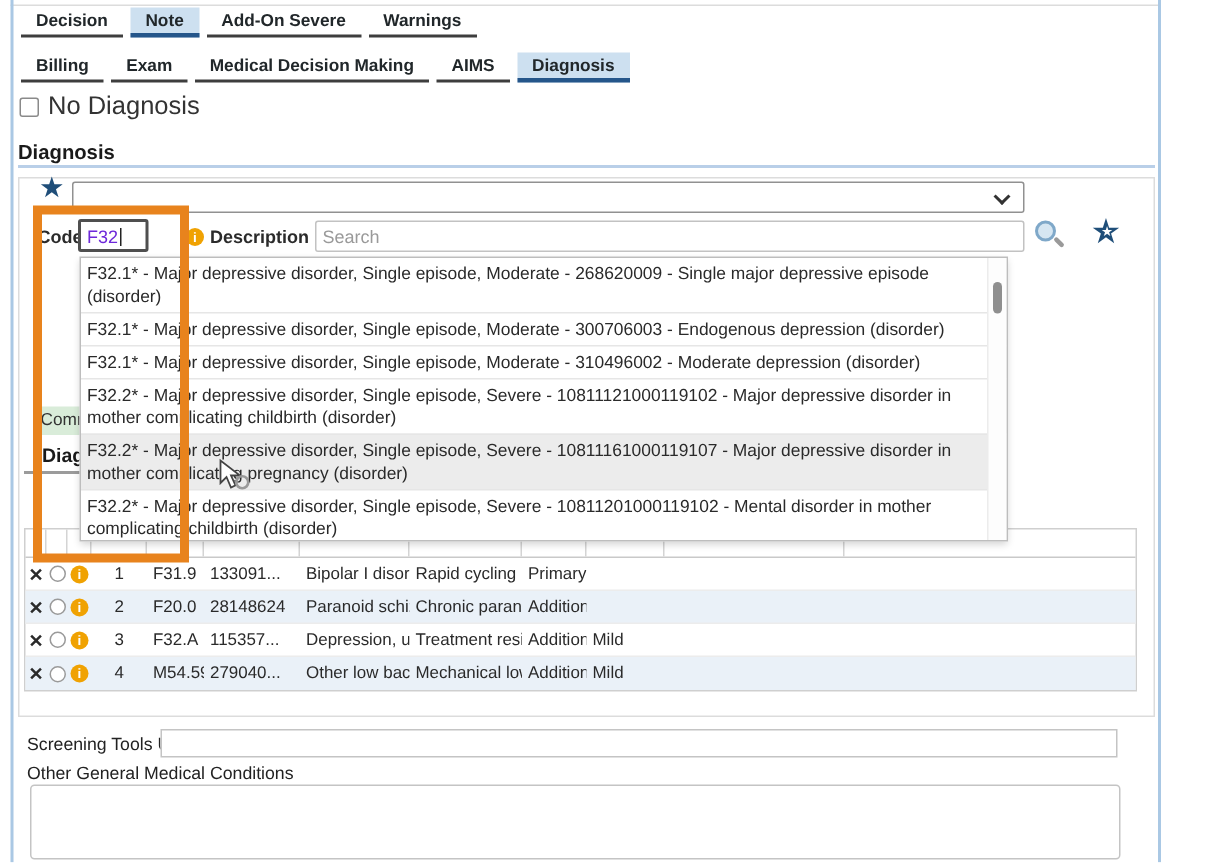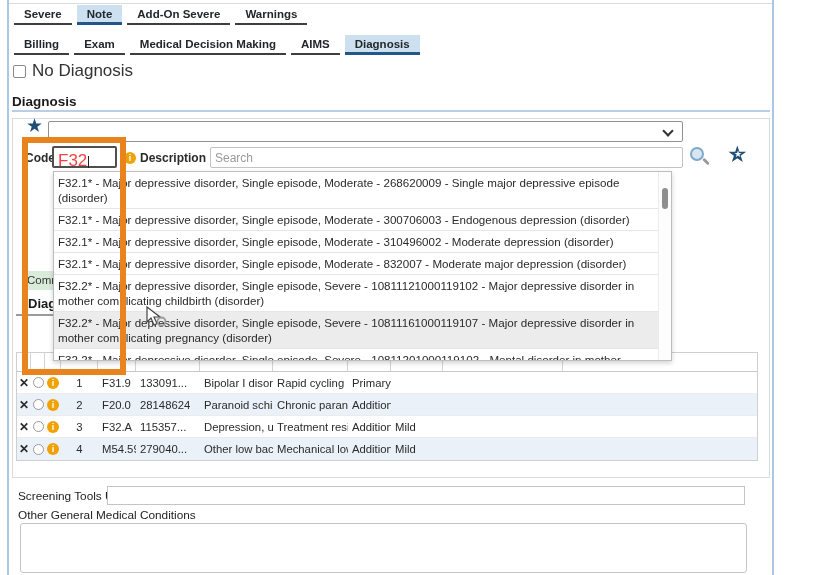--- a/index.html
+++ b/index.html
@@ -32,23 +32,23 @@
   .star-badge { position:absolute; left:727px; top:143px; width:24px; height:24px; }
   .star-badge .big { position:absolute; left:0; top:0; font-size:23px; color:#1f4e79; line-height:23px; }
   .star-badge .small { position:absolute; left:7px; top:7px; font-size:9px; color:#fff; line-height:9px; }
 
   .combo { position:absolute; left:48px; top:121px; width:635px; height:21px;
            border:1px solid #919191; border-radius:2px; background:#fff; }
   .chev { position:absolute; right:10px; top:5px; width:8px; height:8px;
           border-right:2px solid #333; border-bottom:2px solid #333; transform:rotate(45deg); }
 
   .lbl { position:absolute; font-size:12px; color:#2b2b2b; font-weight:bold; }
-  .code-input { position:absolute; left:52px; top:146px; width:65px; height:22px;
+  .code-input { position:absolute; left:52px; top:146px; width:47px; height:22px;
                 border:2px solid #4f4f4f; border-radius:2px; background:#fff;
-                font-size:17px; color:#ef4444; padding:3px 0 0 4px; }
+                font-size:12px; color:#6d28d9; padding:3px 0 0 4px; }
   .caret { display:inline-block; width:1px; height:12px; background:#222; vertical-align:-2px; margin-left:1px; }
   .info-icon { position:absolute; width:12px; height:12px; border-radius:50%; background:#f0a202;
                color:#fff; font-size:9px; font-weight:bold; text-align:center; line-height:12px; }
   .desc-input { position:absolute; left:210px; top:147px; width:473px; height:21px;
                 border:1px solid #c2c2c2; border-radius:2px; background:#fff;
                 font-family:"Liberation Sans",sans-serif; font-size:12px; color:#444; padding:0 4px; }
   .desc-input::placeholder { color:#9a9a9a; }
 
   .magnifier { position:absolute; left:690px; top:147px; width:22px; height:22px; }
   .magnifier .lens { position:absolute; left:0; top:0; width:14px; height:14px; border-radius:50%;
@@ -106,21 +106,21 @@
 </head>
 <body>
 
 <div id="screen">
 
   <div class="edge-top"></div>
   <div class="edge-v" style="left:7px;"></div>
   <div class="edge-v" style="left:772px;"></div>
 
   <div class="tabs" style="left:14px; top:5px;">
-    <div class="tab">Severe</div>
+    <div class="tab">Decision</div>
     <div class="tab sel">Note</div>
     <div class="tab">Add-On Severe</div>
     <div class="tab">Warnings</div>
   </div>
 
   <div class="tabs" style="left:14px; top:35px;">
     <div class="tab">Billing</div>
     <div class="tab">Exam</div>
     <div class="tab">Medical Decision Making</div>
     <div class="tab">AIMS</div>
@@ -250,21 +250,20 @@
       <div class="cell c10">Mild</div>
       <div class="cell c11"></div>
         <div class="cell c12"></div>
     </div>
   </div>
 
   <div class="dropdown">
     <div class="dd-item">F32.1* - Major depressive disorder, Single episode, Moderate - 268620009 - Single major depressive episode (disorder)</div>
     <div class="dd-item">F32.1* - Major depressive disorder, Single episode, Moderate - 300706003 - Endogenous depression (disorder)</div>
     <div class="dd-item">F32.1* - Major depressive disorder, Single episode, Moderate - 310496002 - Moderate depression (disorder)</div>
-    <div class="dd-item">F32.1* - Major depressive disorder, Single episode, Moderate - 832007 - Moderate major depression (disorder)</div>
     <div class="dd-item">F32.2* - Major depressive disorder, Single episode, Severe - 10811121000119102 - Major depressive disorder in mother complicating childbirth (disorder)</div>
     <div class="dd-item hover">F32.2* - Major depressive disorder, Single episode, Severe - 10811161000119107 - Major depressive disorder in mother complicating pregnancy (disorder)</div>
     <div class="dd-item">F32.2* - Major depressive disorder, Single episode, Severe - 10811201000119102 - Mental disorder in mother complicating childbirth (disorder)</div>
 
     <div class="dd-scroll">
       <div class="dd-thumb"></div>
     </div>
   </div>
 
   <div class="foot-label" style="left:18px; top:489px;">Screening Tools Used</div>

